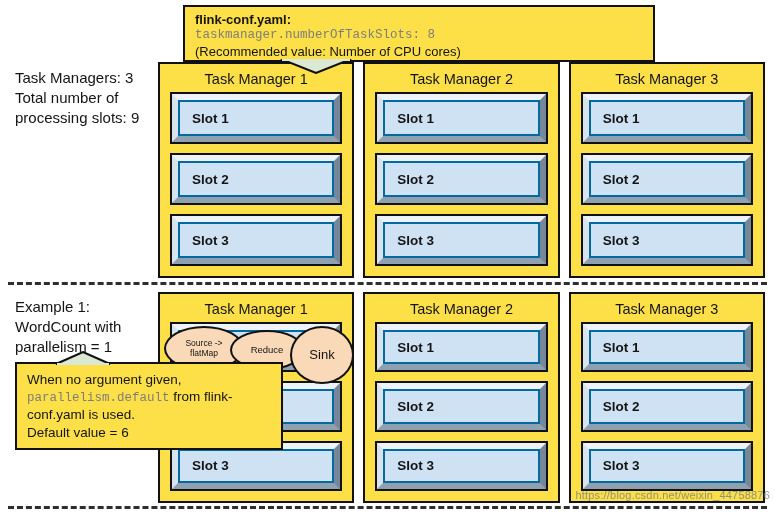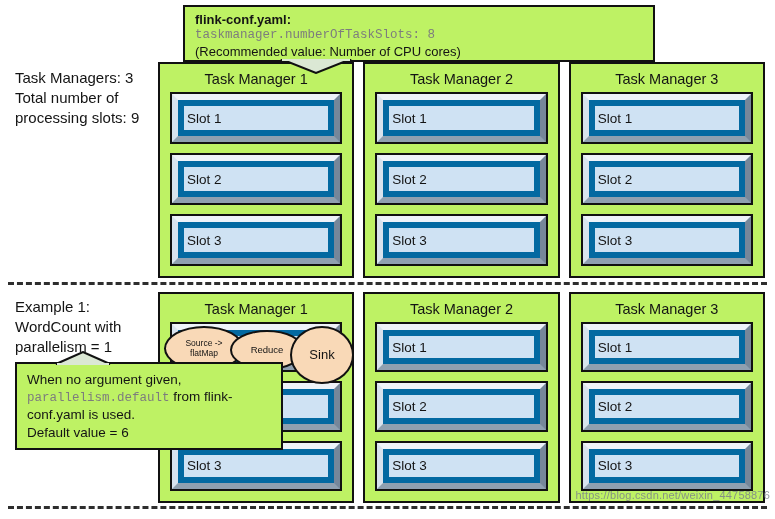--- a/index.html
+++ b/index.html
@@ -15,43 +15,43 @@
   
   .dashed-sep { position:absolute; left:8px; width:759px; border-top:3px dashed #2e2e2e; }
   #sep-middle { top:282px; }
   #sep-bottom { top:506px; }
 
   
   .tm-row { position:absolute; left:158px; width:607px; display:flex; gap:9px; }
   #row-1 { top:62px; height:216px; }
   #row-2 { top:292px; height:211px; }
 
-  .tm { flex:1; box-sizing:border-box; border:2px solid #111; background:#bef264;
+  .tm { flex:1; box-sizing:border-box; border:2px solid #111; background:#fde047;
         display:flex; flex-direction:column; padding:3px 10px 10px; position:relative; }
   .tm-title { text-align:center; font-size:14.5px; padding:4px 0 5px; flex:0 0 auto; }
   .tm-slots { flex:1; display:flex; flex-direction:column; gap:9px; }
 
   
   .slot { flex:1; border:2px solid #111; background:#cfe2f3; box-sizing:border-box; position:relative; }
   .slot-bevel { height:100%; box-sizing:border-box;
     border-top:6px solid #eef3f9; border-left:6px solid #d8e3ee;
     border-right:6px solid #76879a; border-bottom:6px solid #8fa0b0; }
-  .slot-face { height:100%; box-sizing:border-box; border:6px solid #0369a1; background:#cfe2f3;
-    display:flex; align-items:center; padding-left:3px; font-size:13.5px; position:relative; }
+  .slot-face { height:100%; box-sizing:border-box; border:2px solid #0369a1; background:#cfe2f3;
+    display:flex; align-items:center; padding-left:12px; font-size:13.5px; position:relative;font-weight:bold; }
 
   
   .op-ellipse { position:absolute; border:2px solid #111; border-radius:50%; background:#f9d9b7;
     display:flex; align-items:center; justify-content:center; text-align:center;
     white-space:pre-line; line-height:1.1; box-sizing:border-box; }
   #op-source { left:-8px;  top:2px; width:80px; height:45px; font-size:8.5px; z-index:3; }
   #op-reduce { left:58px;  top:6px; width:74px; height:40px; font-size:9.5px; z-index:4; }
   #op-sink   { left:118px; top:2px; width:64px; height:58px; font-size:13px; z-index:5; }
 
   
-  .callout { position:absolute; box-sizing:border-box; background:#bef264; border:2px solid #111; }
+  .callout { position:absolute; box-sizing:border-box; background:#fde047; border:2px solid #111; }
   #callout-top { left:183px; top:5px; width:472px; height:57px; padding:5px 10px; z-index:8; font-size:13px; line-height:1.26; }
   #callout-top .co-title { font-weight:bold; }
   .co-code { font-family:"Liberation Mono","DejaVu Sans Mono",monospace; color:#7d7d7d; font-size:12.5px; }
   #callout-bottom { left:15px; top:362px; width:268px; height:88px; padding:7px 10px; z-index:9; font-size:13.5px; line-height:1.28; }
   .notch { position:absolute; z-index:9; }
   #notch-top { left:95px; bottom:-14px; }
   #notch-bottom { left:38px; top:-13px; }
 
   
   #watermark { position:absolute; right:5px; top:489px; font-size:11px; letter-spacing:0.2px;

